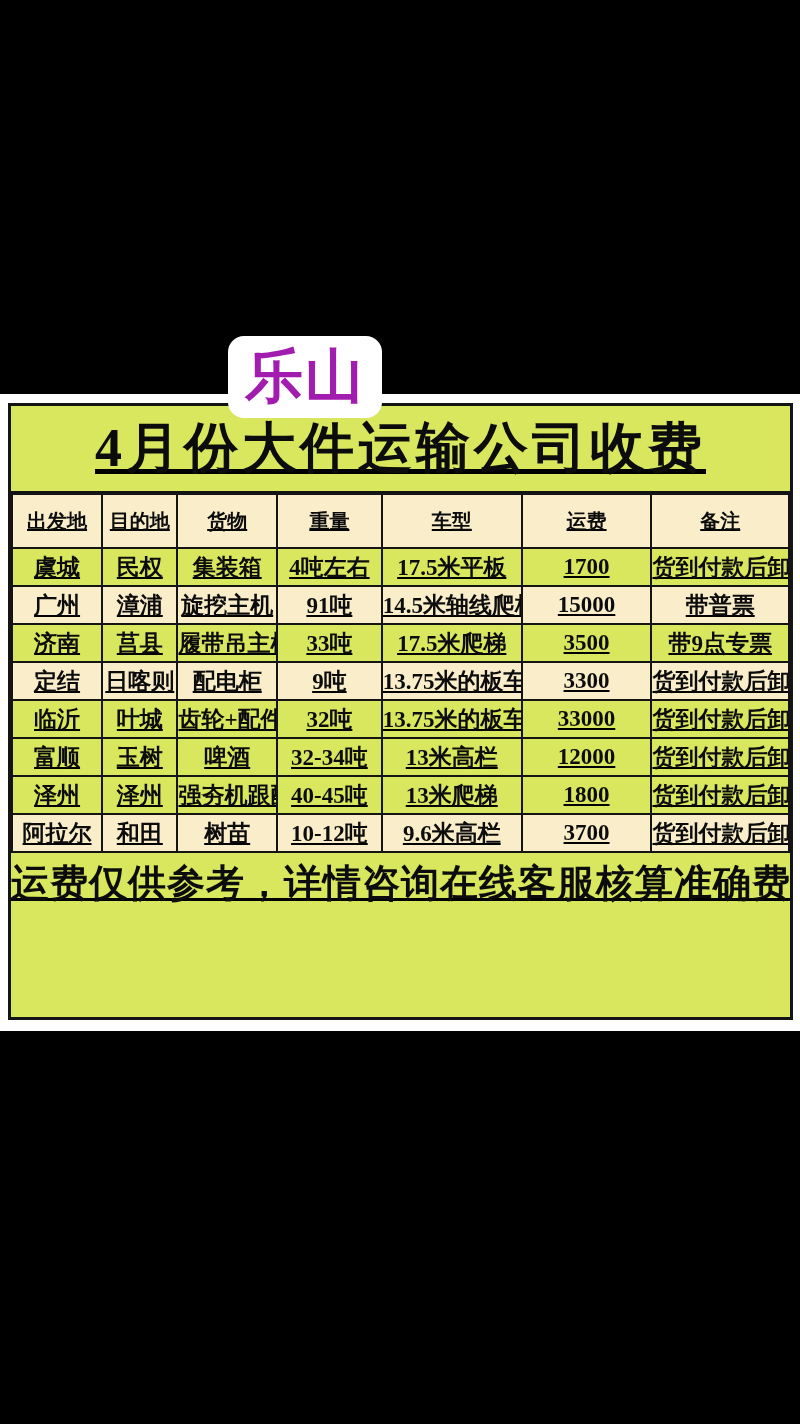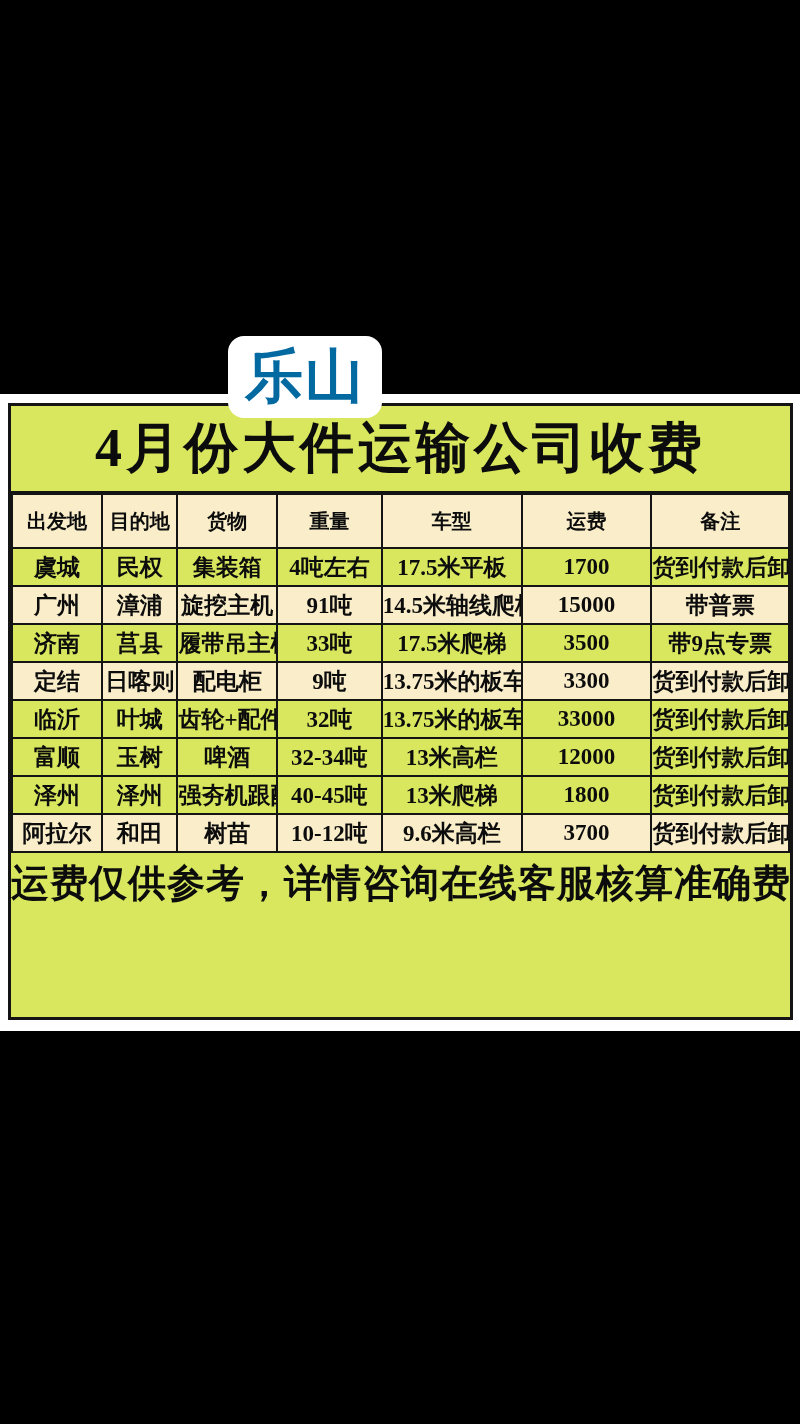--- a/index.html
+++ b/index.html
@@ -33,33 +33,34 @@
     background: var(--badge-bg, #fff);
     border-radius: 16px;
     display: flex;
     align-items: center;
     justify-content: center;
     z-index: 5;
   }
   .badge span {
     font-size: 58px;
     font-weight: bold;
-    color: #0369a1;
+    color: #a21caf;
     letter-spacing: 2px;
   }
   
   .card {
     position: absolute;
     left: 8px;
     top: 403px;
     width: 785px;
     height: 617px;
     box-sizing: border-box;
     border: 3px solid var(--line, #141414);
     background: var(--green, #d8e75e);
+    text-decoration: underline;
   }
   .title-row {
     height: 85px;
     line-height: 85px;
     text-align: center;
     background: var(--green, #d8e75e);
     border-bottom: 2px solid var(--line, #141414);
     font-size: 54px;
     font-weight: bold;
     color: #0c0c0c;

